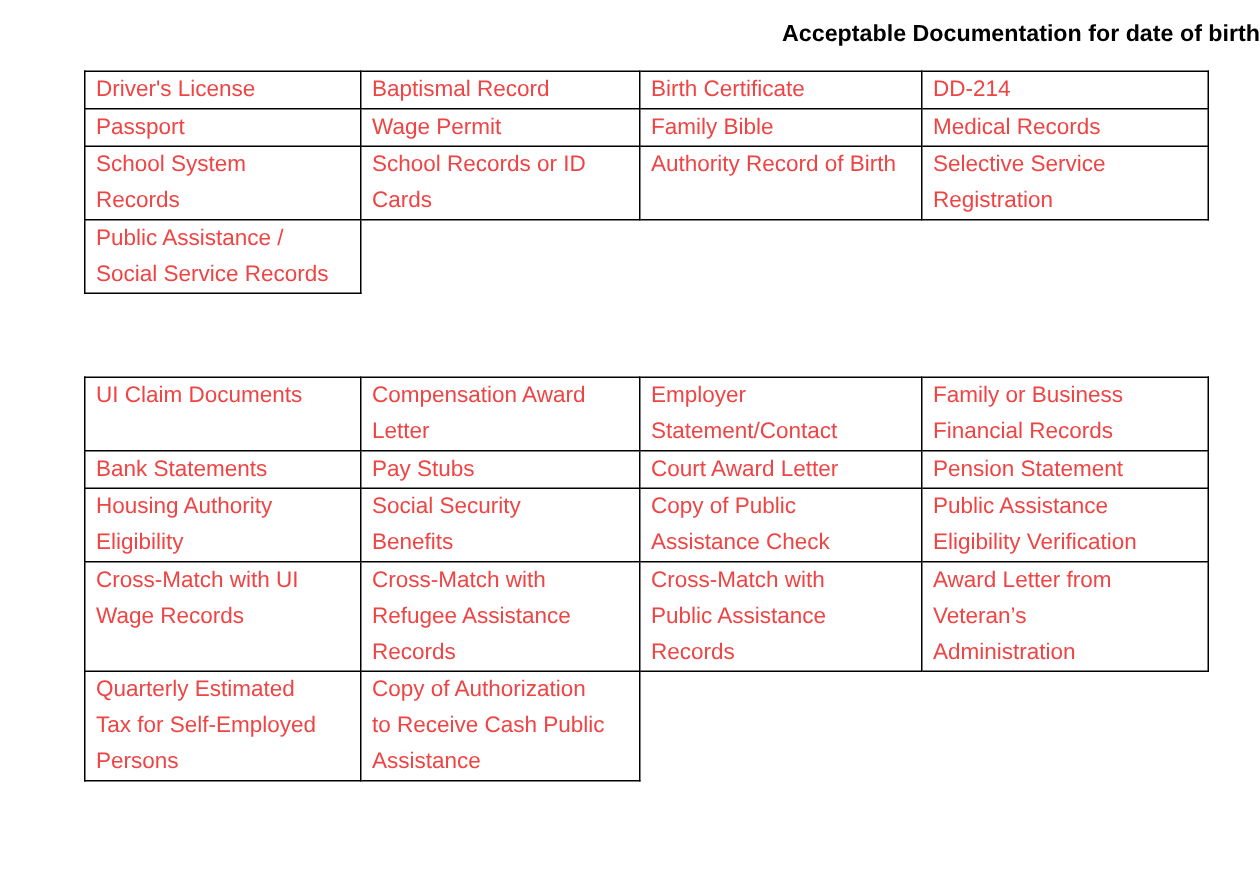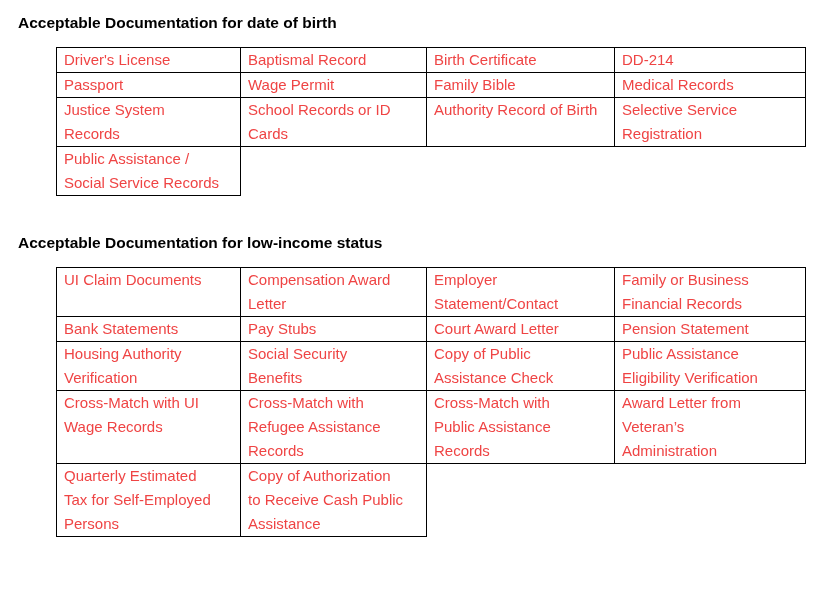--- a/index.html
+++ b/index.html
@@ -17,20 +17,21 @@
     overflow: hidden;
     box-sizing: border-box;
     padding-top: 15px;
   }
   h2.sec-title {
     margin: 0 0 0 18px;
     font-size: 15.5px;
     line-height: 16px;
     font-weight: bold;
     color: #000000;
+    text-align: right;
   }
   table.doc-table {
     border-collapse: collapse;
     table-layout: fixed;
     margin-left: 56px;
     margin-top: 16px;
   }
   #table-low-income { }
   .gap-between {
     height: 39px;
@@ -67,40 +68,39 @@
             <td>Birth Certificate</td>
             <td>DD-214</td>
           </tr>
           <tr>
             <td>Passport</td>
             <td>Wage Permit</td>
             <td>Family Bible</td>
             <td>Medical Records</td>
           </tr>
           <tr>
-            <td>Justice System
+            <td>School System
 Records</td>
             <td>School Records or ID
 Cards</td>
             <td>Authority Record of Birth</td>
             <td>Selective Service
 Registration</td>
           </tr>
           <tr>
             <td>Public Assistance /
 Social Service Records</td>
           </tr>
         </tbody>
     </table>
   </section>
 
   <div class="gap-between"></div>
 
   <section>
-    <h2 class="sec-title">Acceptable Documentation for low-income status</h2>
     <table class="doc-table" id="table-low-income">
       <colgroup>
         <col style="width:184px">
         <col style="width:186px">
         <col style="width:188px">
         <col style="width:191px">
       </colgroup>
       <tbody>
           <tr>
             <td>UI Claim Documents</td>
@@ -112,21 +112,21 @@
 Financial Records</td>
           </tr>
           <tr>
             <td>Bank Statements</td>
             <td>Pay Stubs</td>
             <td>Court Award Letter</td>
             <td>Pension Statement</td>
           </tr>
           <tr>
             <td>Housing Authority
-Verification</td>
+Eligibility</td>
             <td>Social Security
 Benefits</td>
             <td>Copy of Public
 Assistance Check</td>
             <td>Public Assistance
 Eligibility Verification</td>
           </tr>
           <tr>
             <td>Cross-Match with UI
 Wage Records</td>

